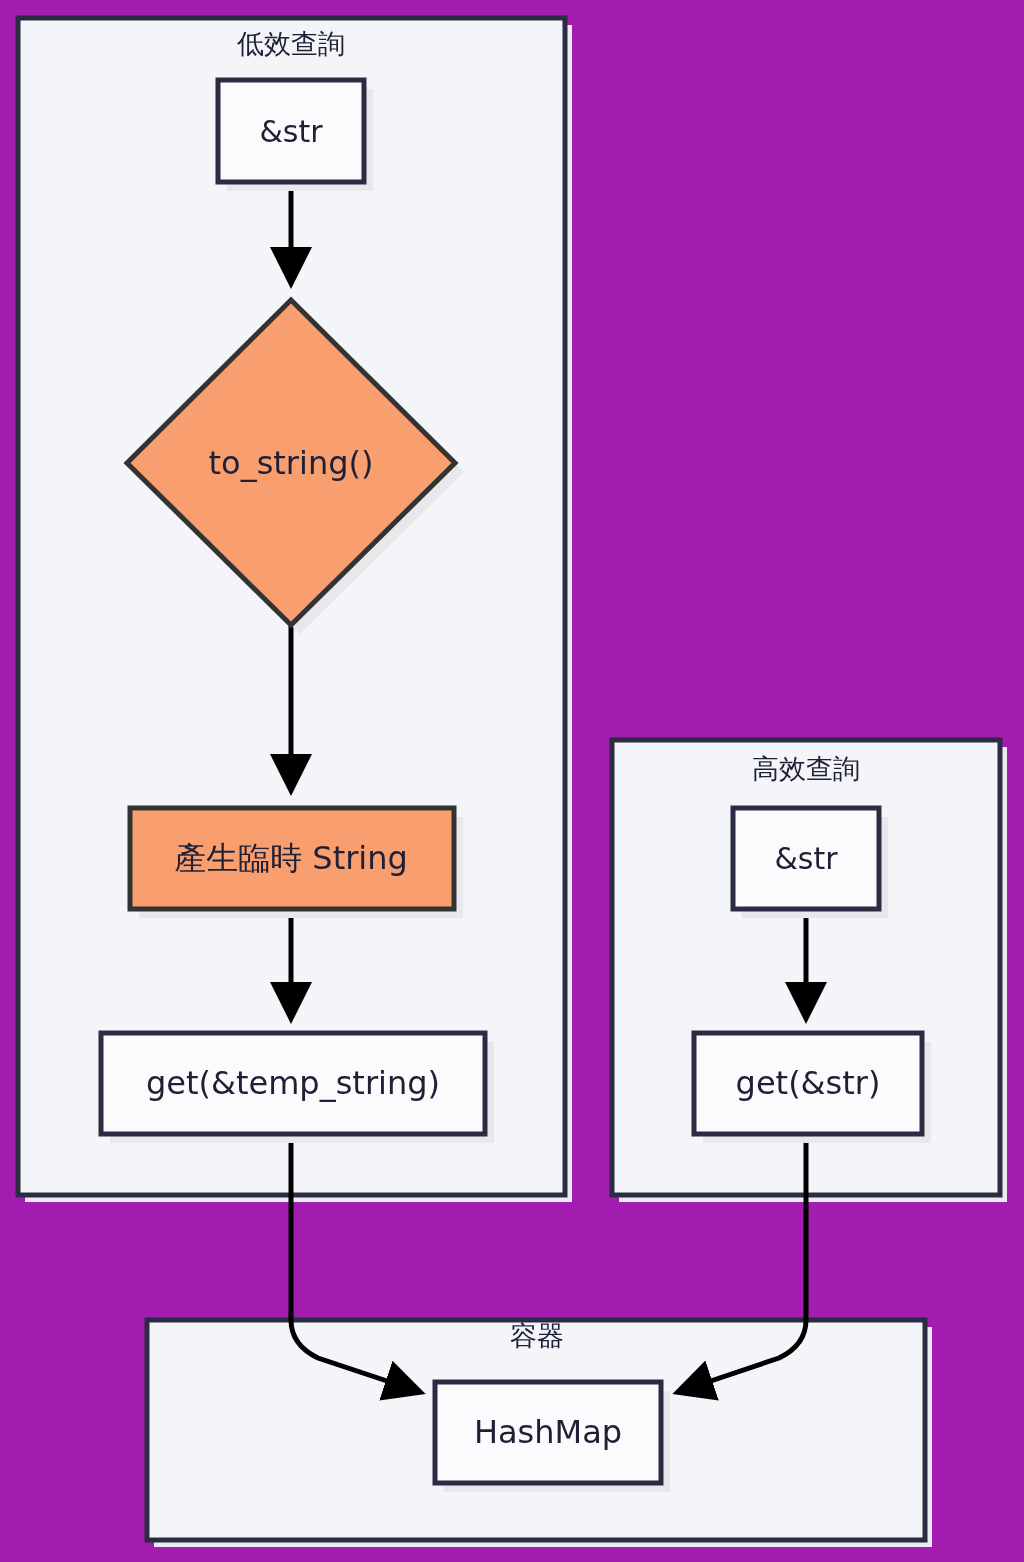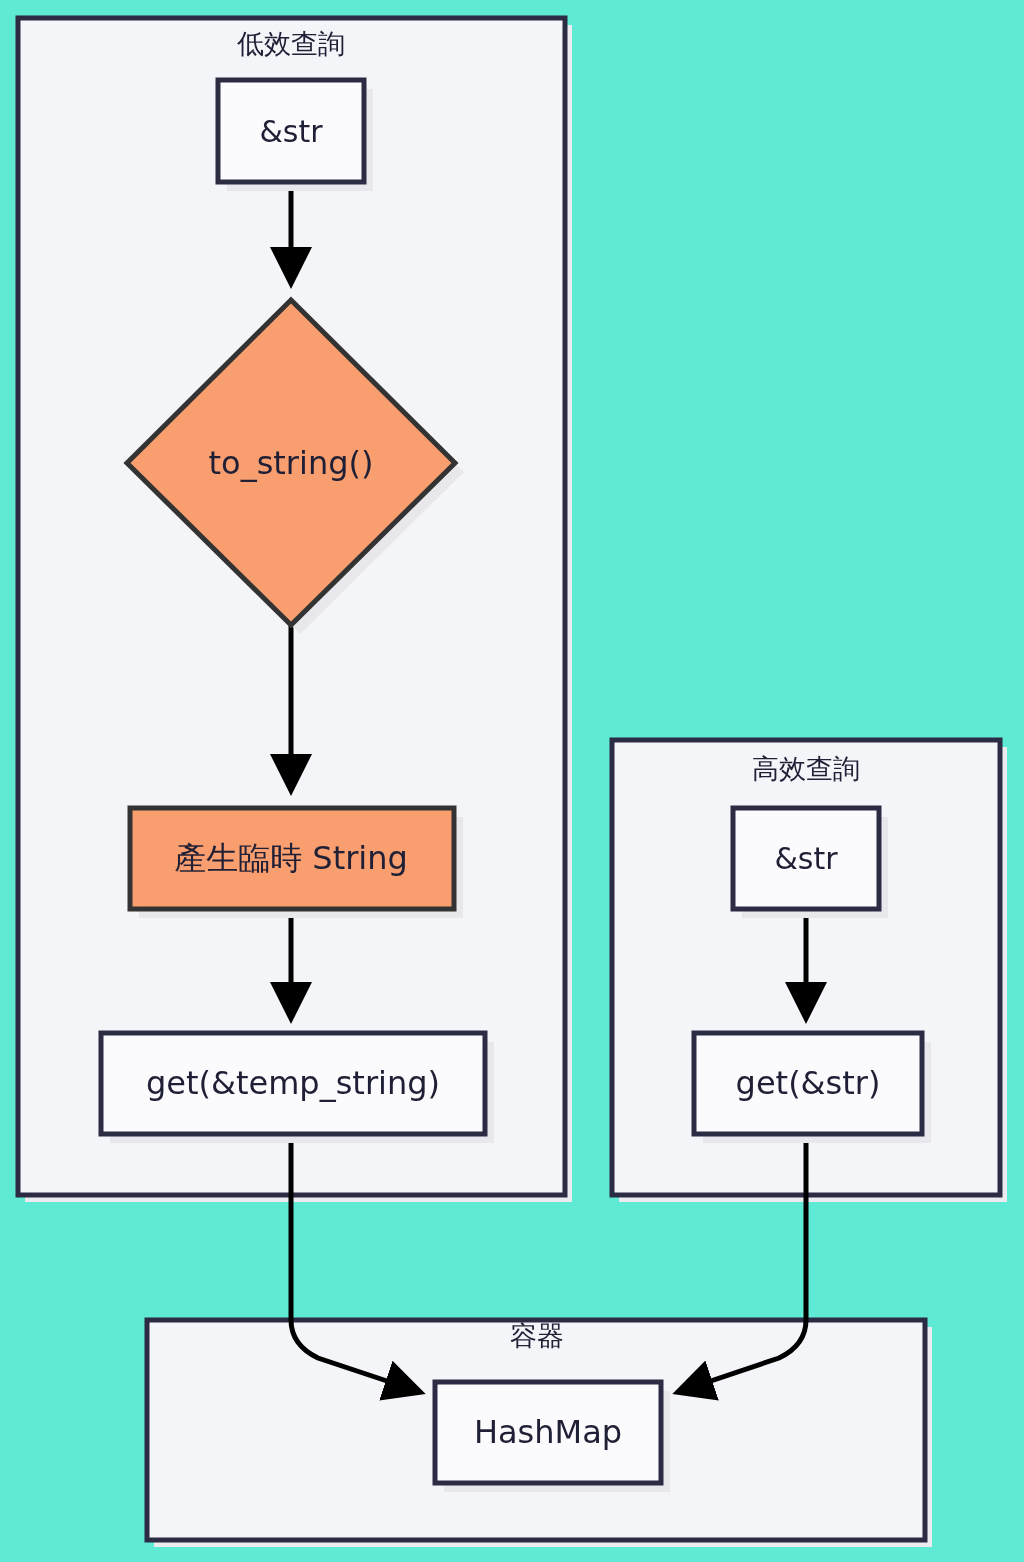--- a/index.html
+++ b/index.html
@@ -7,21 +7,21 @@
     padding: 0;
     background: #ffffff;
   }
   body {
     font-family: "DejaVu Sans", sans-serif;
   }
   #canvas {
     position: relative;
     width: 1024px;
     height: 1562px;
-    background: #5eead4;
+    background: #a21caf;
     overflow: hidden;
   }
   svg.diagram {
     position: absolute;
     left: 0;
     top: 0;
     width: 1024px;
     height: 1562px;
   }
   .sg-label, .node-label {

